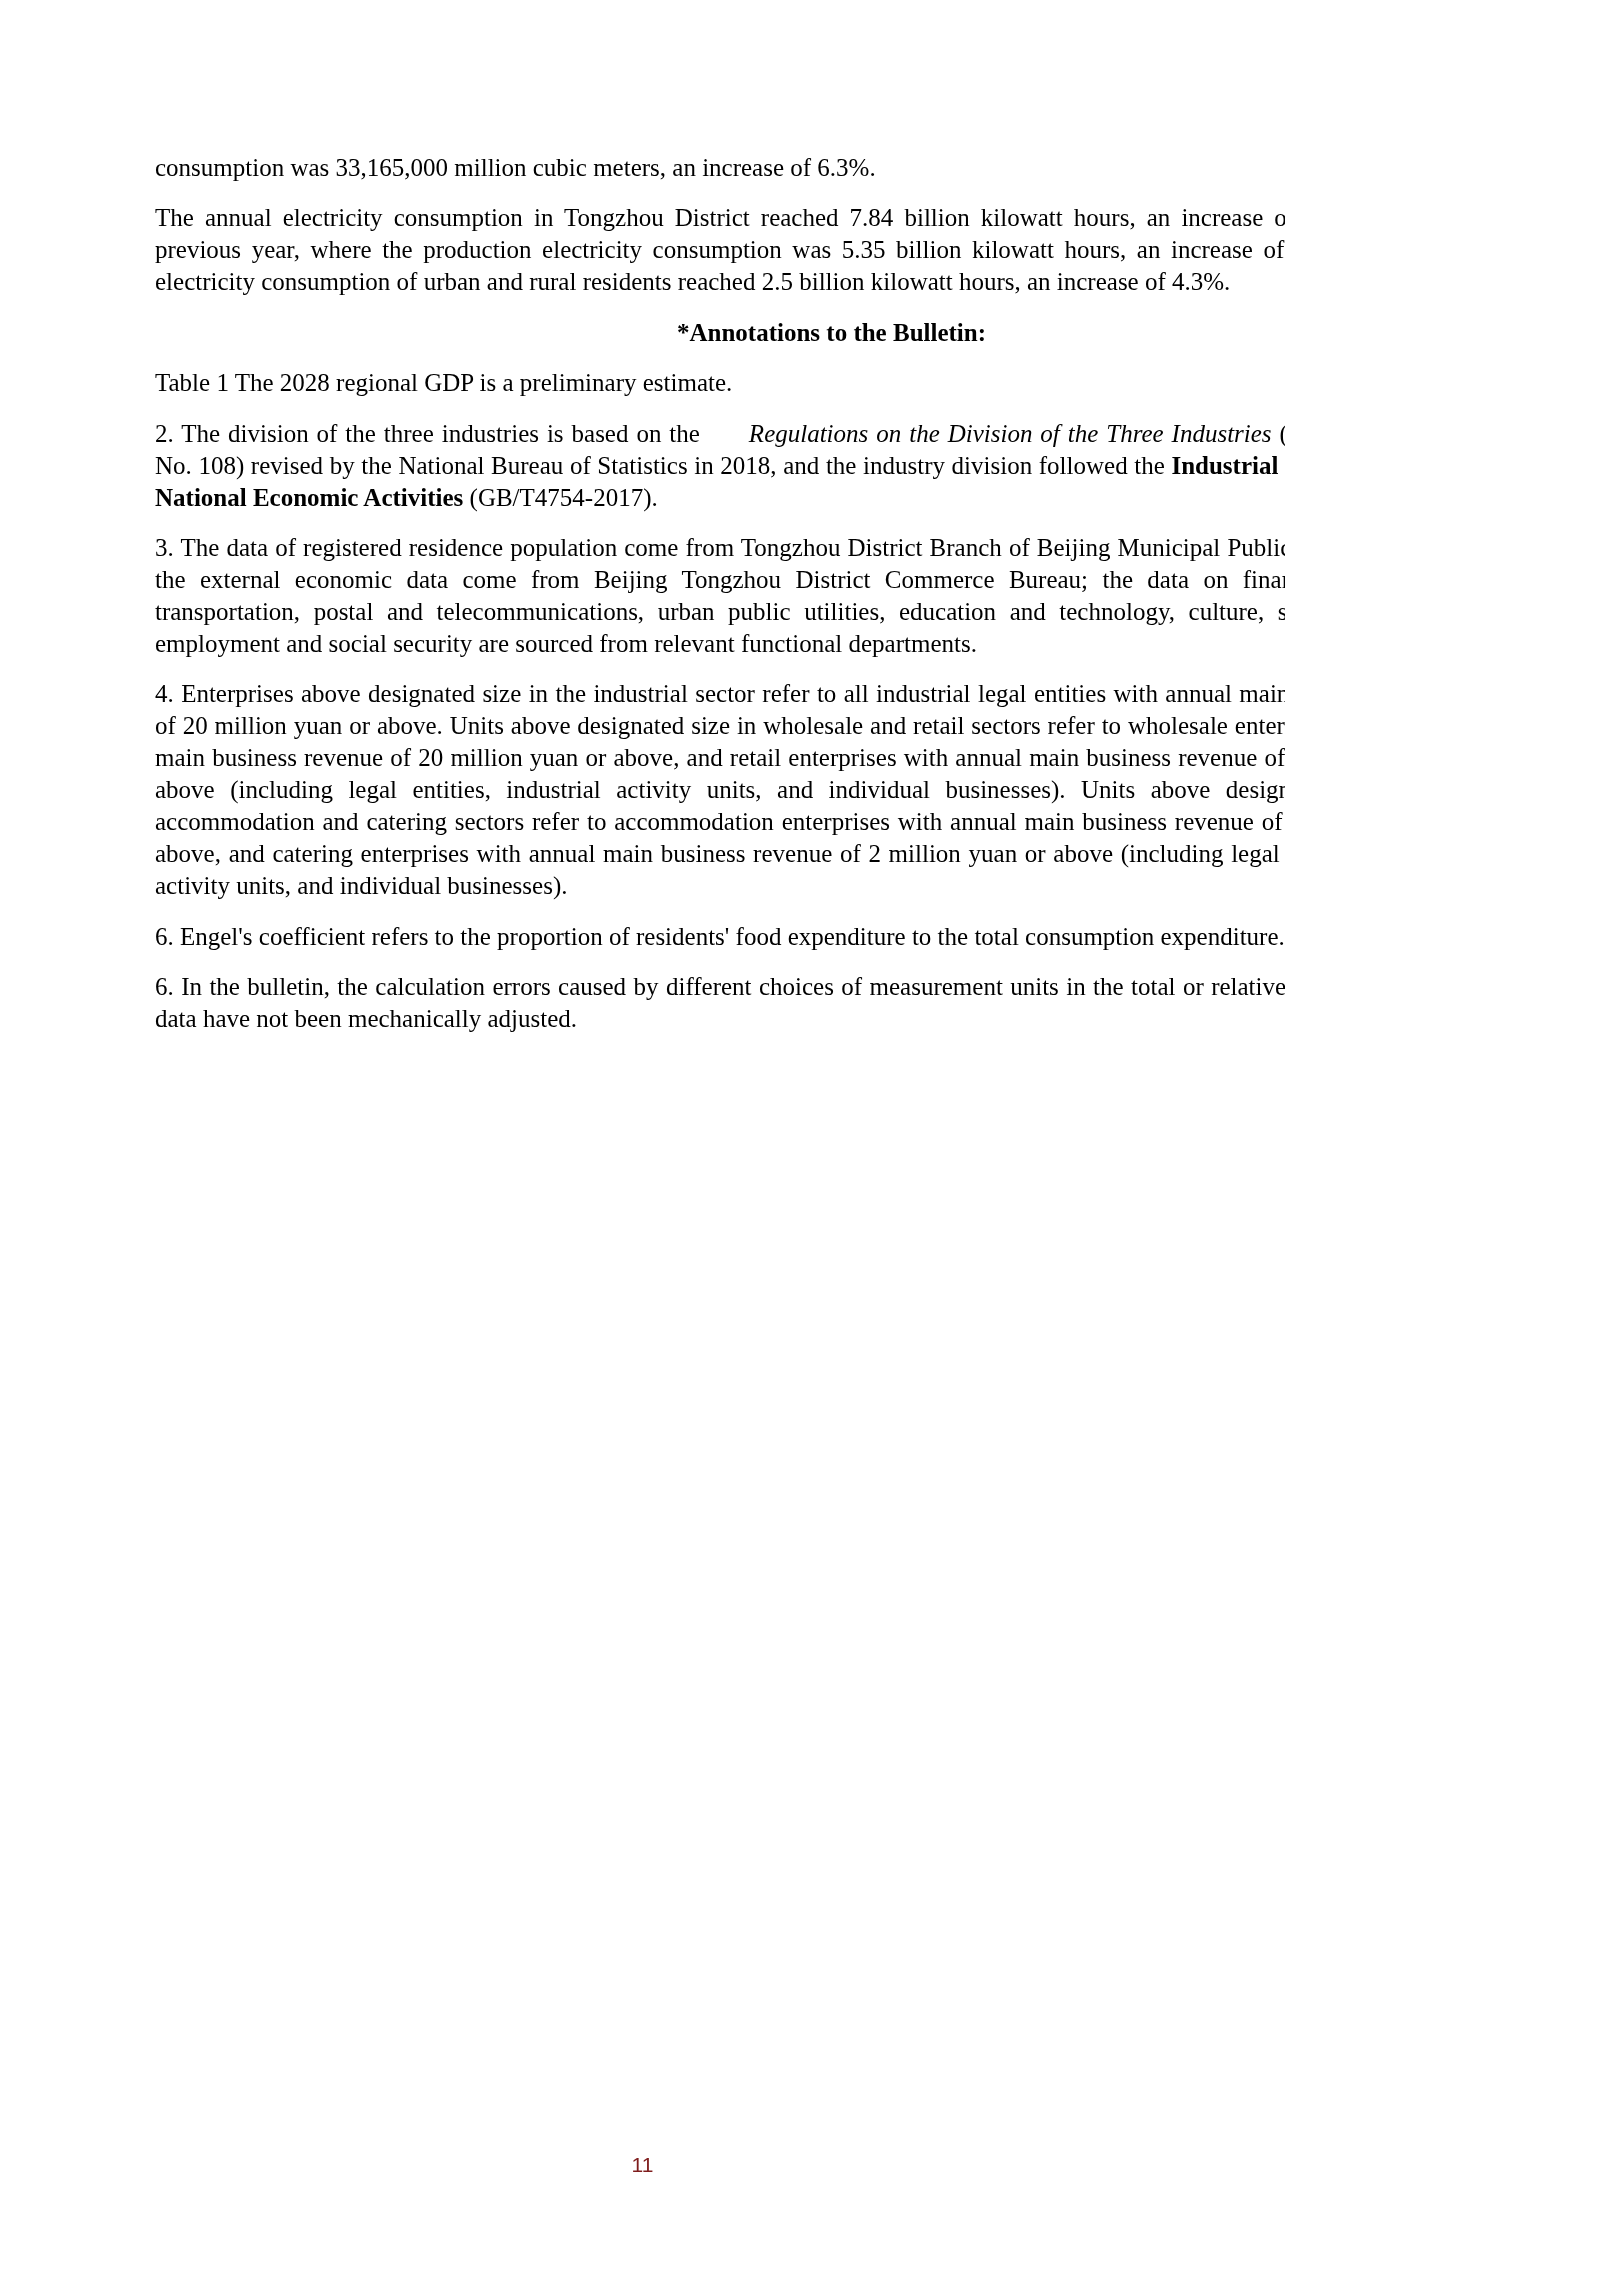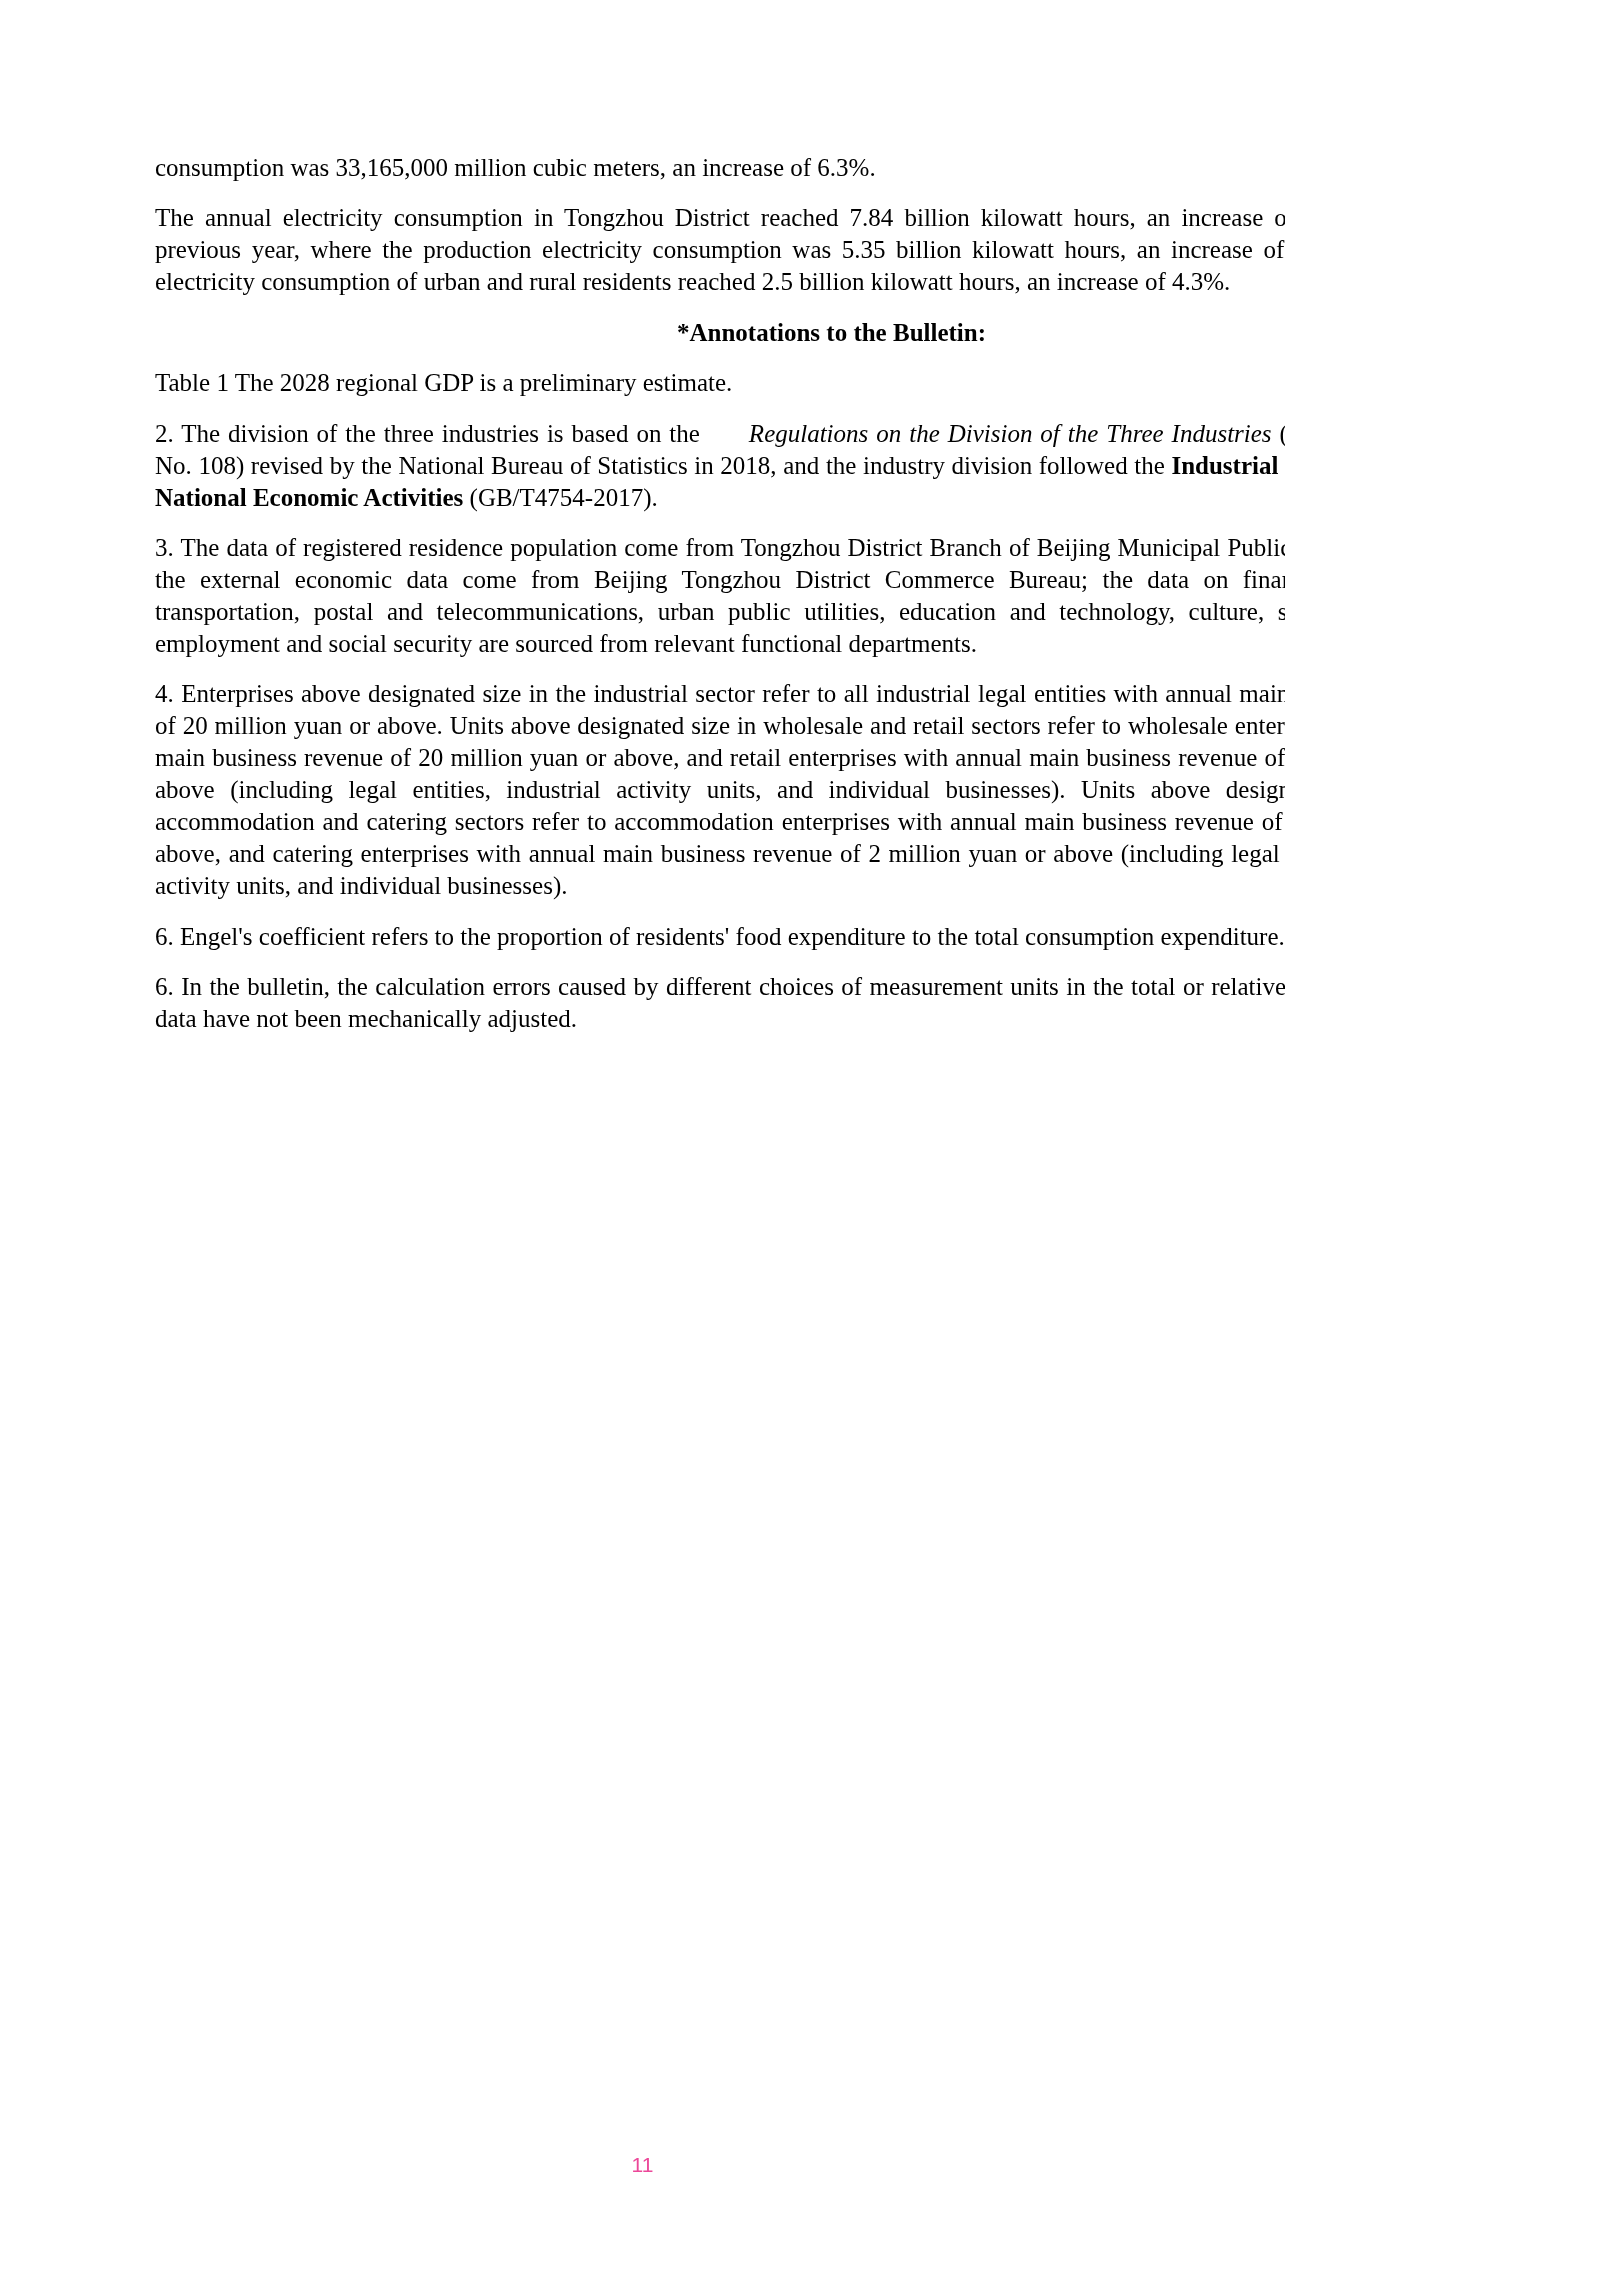--- a/index.html
+++ b/index.html
@@ -39,21 +39,21 @@
   .r-b { font-weight: bold; }
   .footer {
     position: absolute;
     top: 2153px;
     left: 0;
     width: 100%;
     text-align: center;
     font-family: "Liberation Sans", "DejaVu Sans", sans-serif;
     font-size: 21px;
     line-height: 23px;
-    color: #ec4899;
+    color: #7f1d1d;
   }
 </style>
 </head>
 <body>
 
 <div class="page">
   <div class="content">
 
     <p class="para"><span class="run">consumption was 33,165,000 million cubic meters, an increase of 6.3%.</span></p>
 

